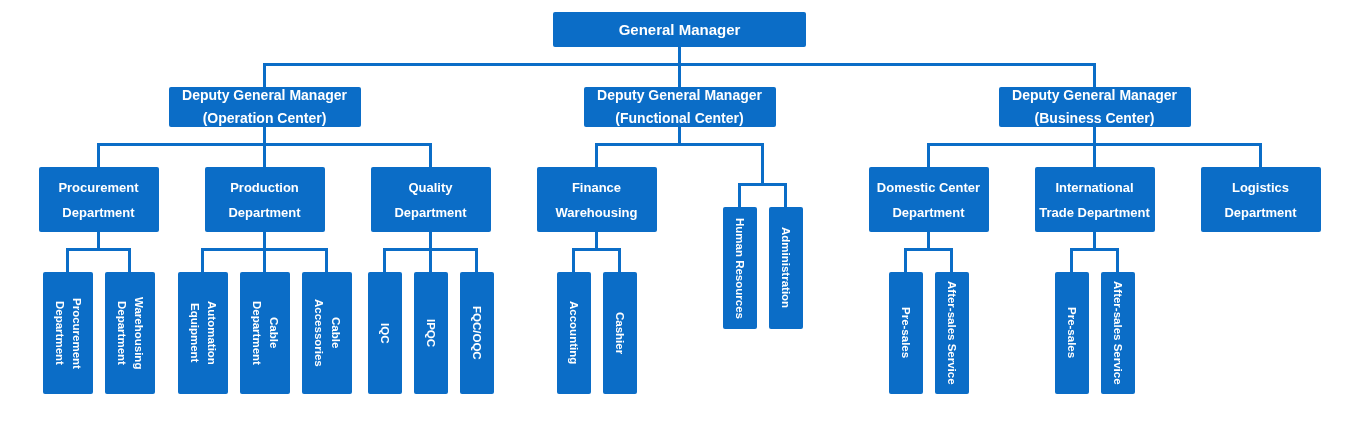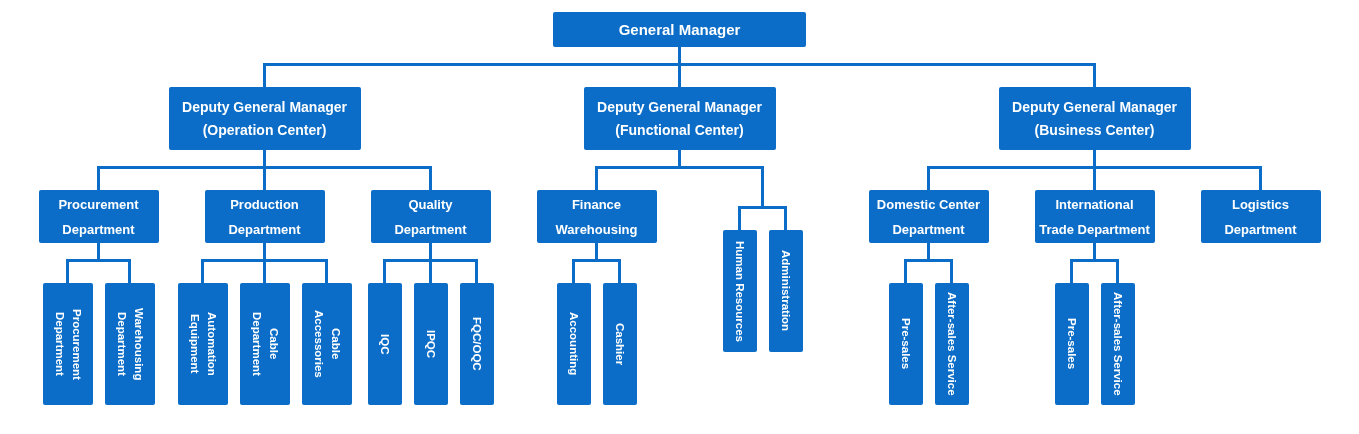--- a/index.html
+++ b/index.html
@@ -36,22 +36,22 @@
   .down{width:3px;height:16px;background:var(--blue);}
   .children{display:flex;align-items:flex-start;justify-content:center;}
   
   .node{
     background:var(--blue);color:var(--txt);
     display:flex;align-items:center;justify-content:center;
     text-align:center;white-space:pre;font-weight:bold;
     box-sizing:border-box;border-radius:2px;
   }
   .lvl0{width:253px;height:35px;font-size:15px;}
-  .lvl1{width:192px;height:63px;font-size:14px;line-height:23px;}
-  .lvl2{width:120px;height:53px;font-size:13px;line-height:25px;}
+  .lvl1{width:192px;height:40px;font-size:14px;line-height:23px;}
+  .lvl2{width:120px;height:65px;font-size:13px;line-height:25px;}
   .lvl3{
     writing-mode:vertical-rl;
     height:122px;min-width:34px;
     font-size:11.5px;line-height:17px;
     padding:4px 8px;
   }
 </style>
 </head>
 <body>
 

